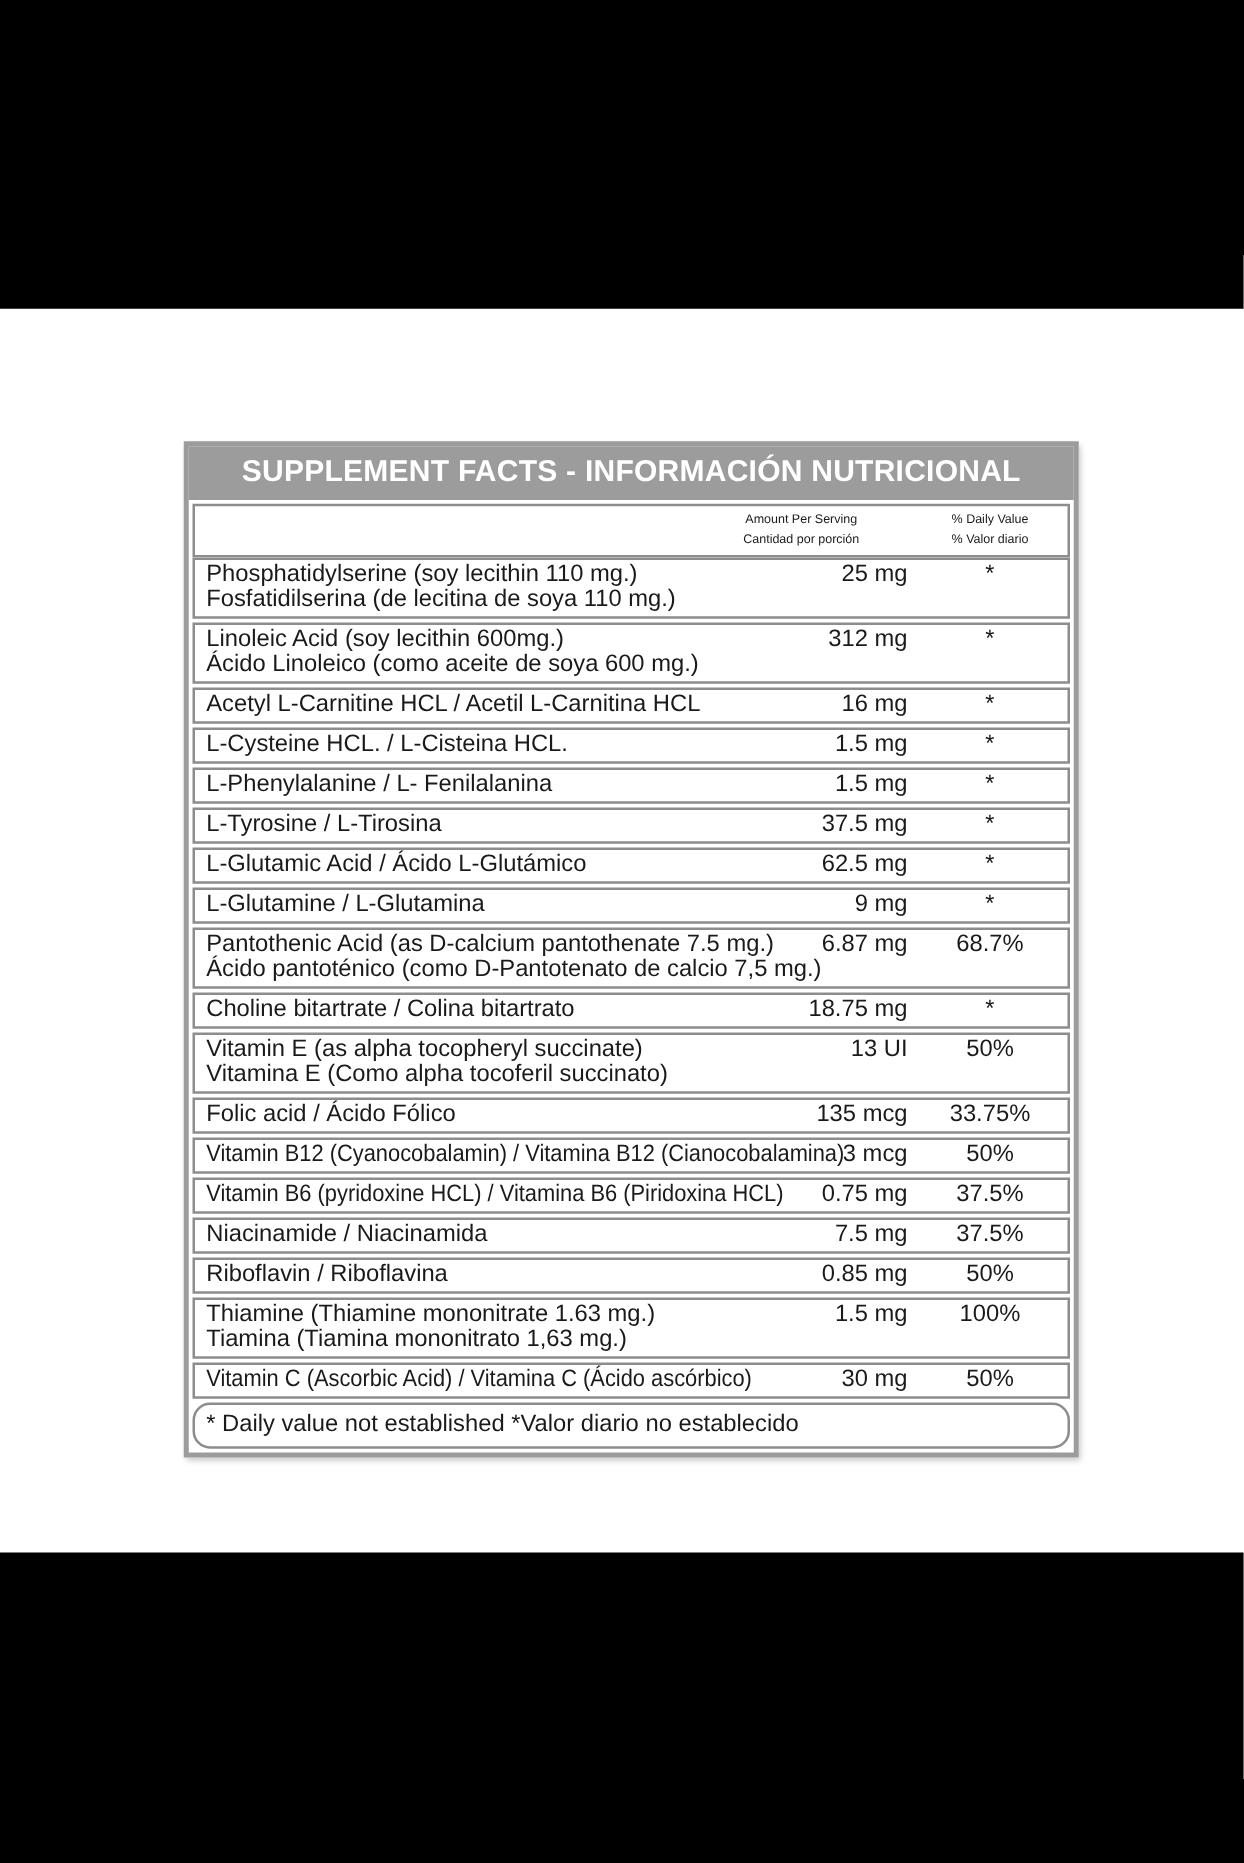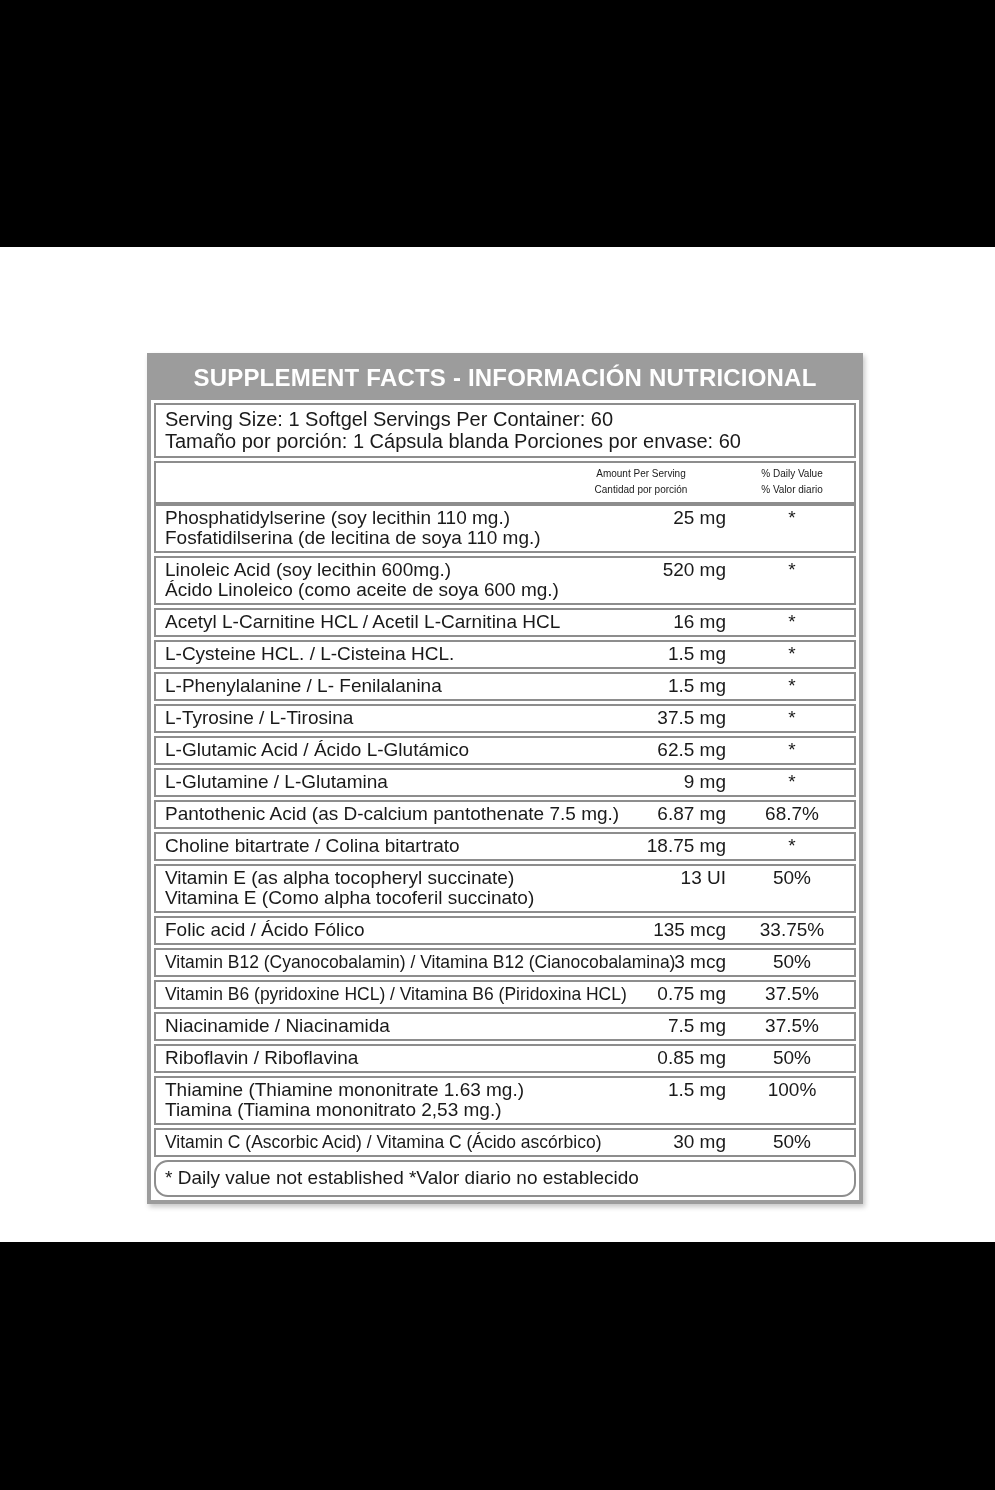--- a/index.html
+++ b/index.html
@@ -57,24 +57,20 @@
 </style>
 </head>
 <body style="--frame: #9c9c9c; --boxborder: #8d8d8d; --band: #000000; --text: #1a1a1a;">
 
 <div class="band top"></div>
 
 <div class="panel">
   <div class="title-bar">SUPPLEMENT FACTS - INFORMACIÓN NUTRICIONAL</div>
   <div class="panel-body">
 
-    <div class="box serving">
-      <div>Serving Size: 1 Softgel Servings Per Container: 60</div>
-      <div>Tamaño por porción: 1 Cápsula blanda Porciones por envase: 60</div>
-    </div>
 
     <div class="box colhead">
       <div class="spacer"></div>
       <div class="c-amt">
         <div>Amount Per Serving</div>
         <div>Cantidad por porción</div>
       </div>
       <div class="c-dv">
         <div>% Daily Value</div>
         <div>% Valor diario</div>
@@ -88,21 +84,21 @@
             <div class="nm">Fosfatidilserina (de lecitina de soya 110 mg.)</div>
           </div>
           <div class="amt">25 mg</div>
           <div class="dv">*</div>
         </div>
         <div class="box row">
           <div class="names">
             <div class="nm">Linoleic Acid (soy lecithin 600mg.)</div>
             <div class="nm">Ácido Linoleico (como aceite de soya 600 mg.)</div>
           </div>
-          <div class="amt">520 mg</div>
+          <div class="amt">312 mg</div>
           <div class="dv">*</div>
         </div>
         <div class="box row">
           <div class="names">
             <div class="nm">Acetyl L-Carnitine HCL / Acetil L-Carnitina HCL</div>
           </div>
           <div class="amt">16 mg</div>
           <div class="dv">*</div>
         </div>
         <div class="box row">
@@ -136,20 +132,21 @@
         <div class="box row">
           <div class="names">
             <div class="nm">L-Glutamine / L-Glutamina</div>
           </div>
           <div class="amt">9 mg</div>
           <div class="dv">*</div>
         </div>
         <div class="box row">
           <div class="names">
             <div class="nm">Pantothenic Acid (as D-calcium pantothenate 7.5 mg.)</div>
+            <div class="nm">Ácido pantoténico (como D-Pantotenato de calcio 7,5 mg.)</div>
           </div>
           <div class="amt">6.87 mg</div>
           <div class="dv">68.7%</div>
         </div>
         <div class="box row">
           <div class="names">
             <div class="nm">Choline bitartrate / Colina bitartrato</div>
           </div>
           <div class="amt">18.75 mg</div>
           <div class="dv">*</div>
@@ -193,21 +190,21 @@
         <div class="box row">
           <div class="names">
             <div class="nm">Riboflavin / Riboflavina</div>
           </div>
           <div class="amt">0.85 mg</div>
           <div class="dv">50%</div>
         </div>
         <div class="box row">
           <div class="names">
             <div class="nm">Thiamine (Thiamine mononitrate 1.63 mg.)</div>
-            <div class="nm">Tiamina (Tiamina mononitrato 2,53 mg.)</div>
+            <div class="nm">Tiamina (Tiamina mononitrato 1,63 mg.)</div>
           </div>
           <div class="amt">1.5 mg</div>
           <div class="dv">100%</div>
         </div>
         <div class="box row condensed">
           <div class="names">
             <div class="nm">Vitamin C (Ascorbic Acid) / Vitamina C (Ácido ascórbico)</div>
           </div>
           <div class="amt">30 mg</div>
           <div class="dv">50%</div>

